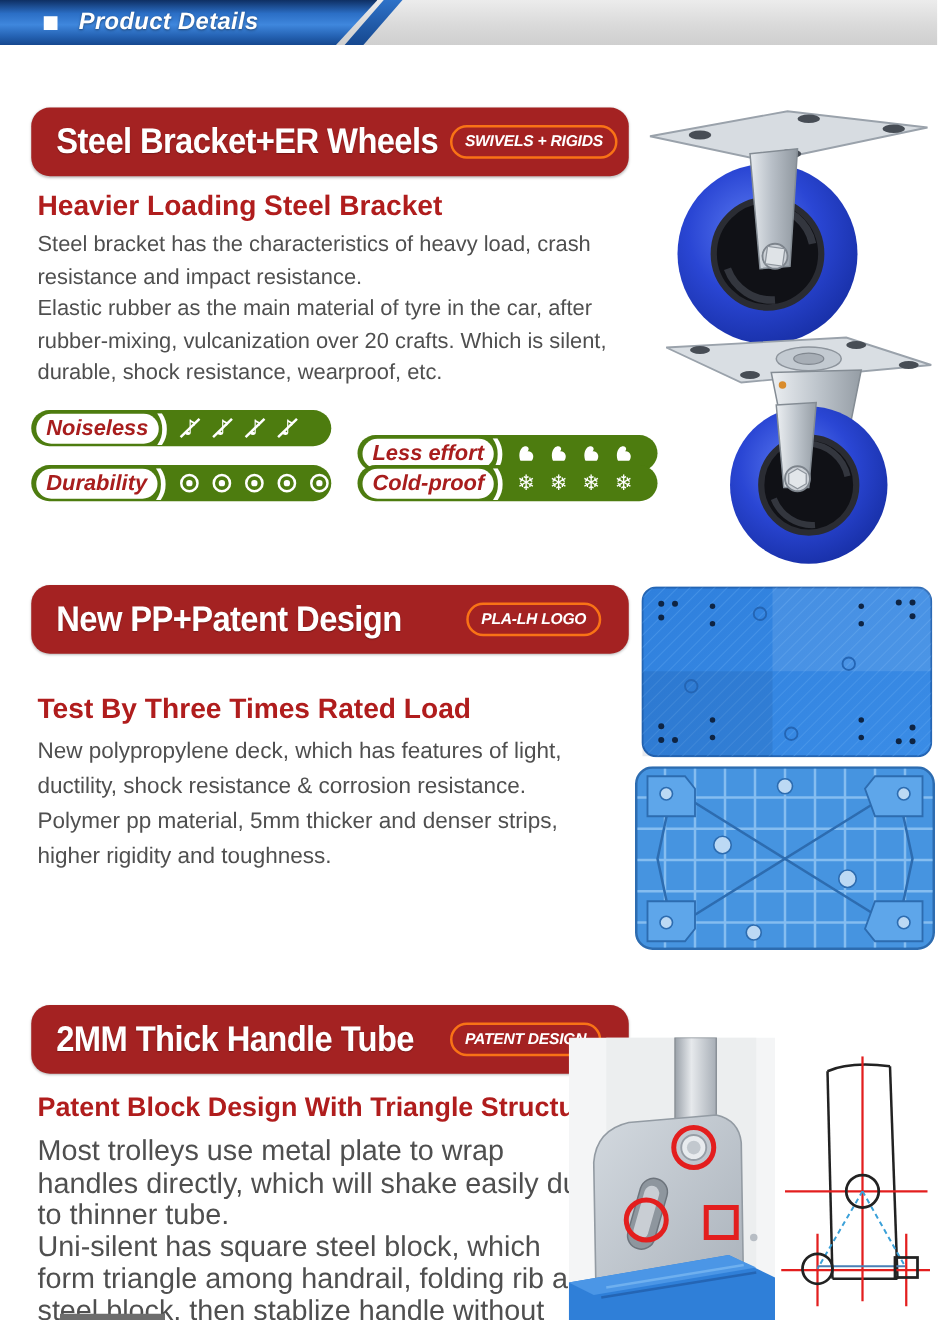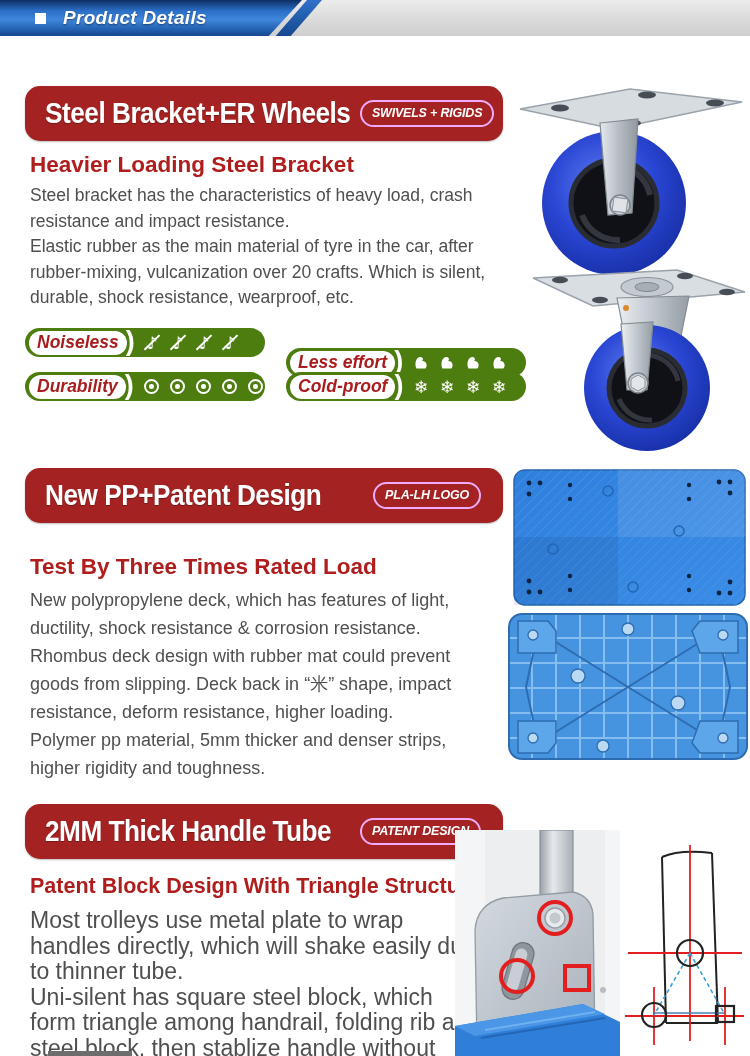--- a/index.html
+++ b/index.html
@@ -19,21 +19,21 @@
   .tb-bullet{width:11px;height:11px;background:#fff;margin-left:35px;flex:0 0 auto;}
   .tb-title{color:#fff;font-size:19px;font-weight:bold;font-style:italic;margin-left:17px;
           letter-spacing:.3px;text-shadow:0 1px 2px rgba(0,0,0,.45);}
 
   
   .red-banner{position:absolute;left:25px;width:478px;height:55px;background:#a42222;
           border-radius:15px;display:flex;align-items:center;justify-content:space-between;
           padding:0 22px 0 20px;box-sizing:border-box;box-shadow:0 1px 2px rgba(0,0,0,.25);}
   .rb-title{color:#fff;font-weight:bold;font-size:27px;letter-spacing:-.5px;white-space:nowrap;
           transform:scale(.97,1.06);transform-origin:left center;text-shadow:0 1px 1px rgba(0,0,0,.3);}
-  .oval-badge{color:#fff;border:2px solid #f0abfc;border-radius:999px;font-size:12.5px;
+  .oval-badge{color:#fff;border:2px solid #f97316;border-radius:999px;font-size:12.5px;
           font-style:italic;font-weight:bold;padding:4px 10px 5px 10px;white-space:nowrap;
           letter-spacing:-.2px;}
 
   .sub-heading{position:absolute;left:30px;color:#b01d1d;font-weight:bold;white-space:nowrap;}
   .para{position:absolute;left:30px;color:#4f4f4f;}
   .para p{margin:0;}
 
   
   .feature{position:absolute;width:240px;height:29px;background:#4d7c0f;border-radius:15px;
           display:flex;align-items:center;padding:0 6px 0 3px;box-sizing:border-box;}
@@ -248,21 +248,20 @@
 
   <div class="red-banner" style="top:468px;">
     <span class="rb-title">New PP+Patent Design</span>
     <span class="oval-badge">PLA-LH LOGO</span>
   </div>
 
   <div class="sub-heading" style="top:546px;font-size:22.5px;margin-top:8px;">Test By Three Times Rated Load</div>
 
   <div class="para" style="top:586px;width:460px;font-size:18px;line-height:28px;">
     <p>New polypropylene deck, which has features of light, ductility, shock resistance &amp; corrosion resistance.</p>
-    <p>Rhombus deck design with rubber mat could prevent goods from slipping. Deck back in “米” shape, impact resistance, deform resistance, higher loading.</p>
     <p>Polymer pp material, 5mm thicker and denser strips, higher rigidity and toughness.</p>
   </div>
 
   <div class="img-box" style="left:513px;top:469px;">
     <svg width="233" height="137" viewBox="0 0 233 137">
       <defs>
         <linearGradient id="deck1" x1="0" y1="0" x2="1" y2="1">
           <stop offset="0%" stop-color="#2f80dd"></stop>
             <stop offset="100%" stop-color="#3a8ce6"></stop>
         </linearGradient>

